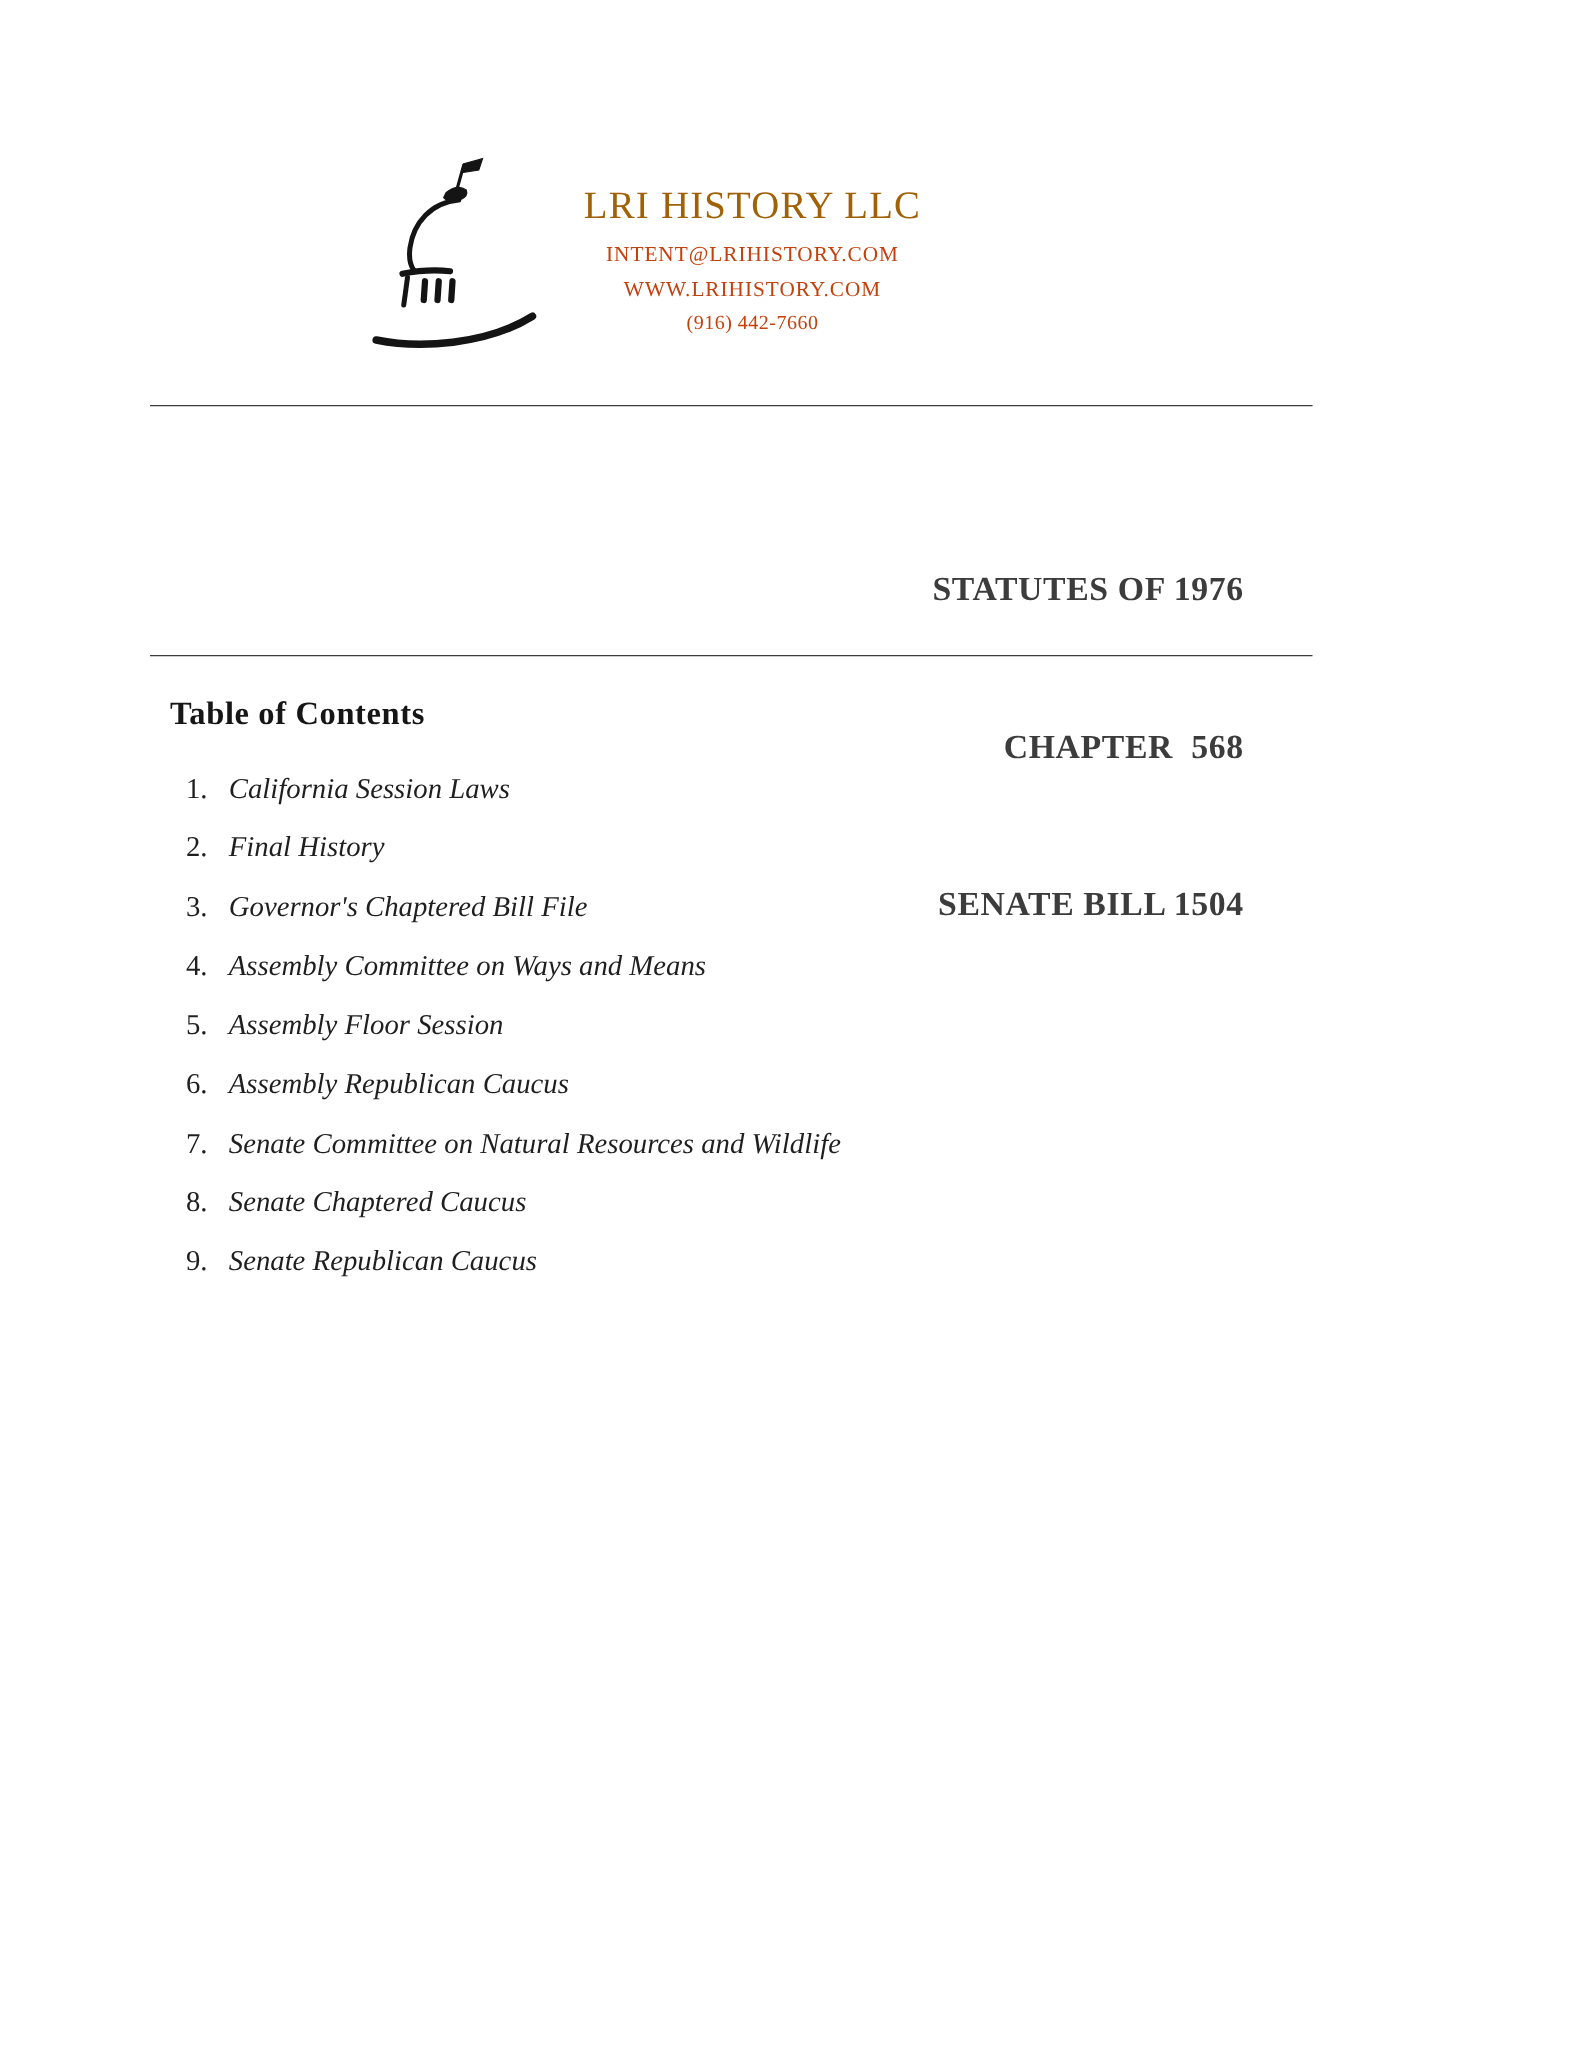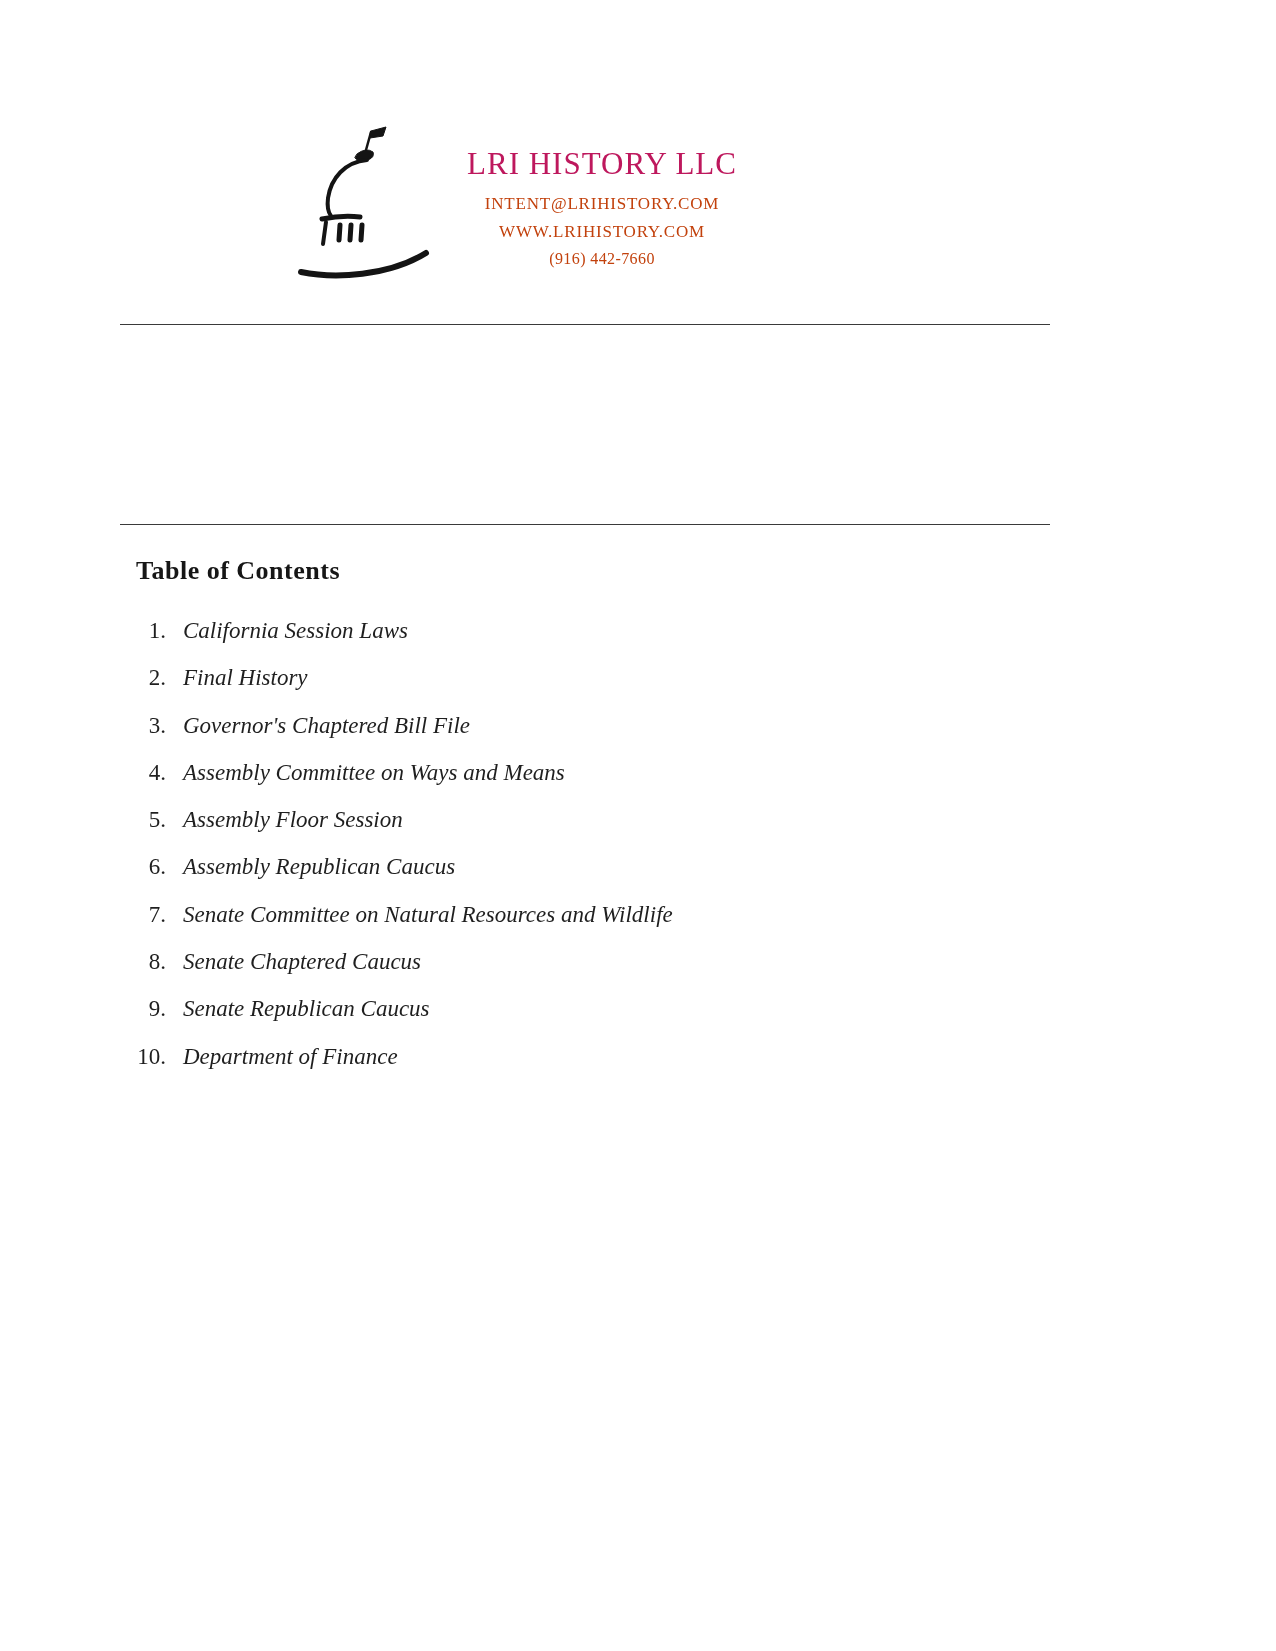--- a/index.html
+++ b/index.html
@@ -23,21 +23,21 @@
   .contact-block{
     position:absolute;
     left:452px;
     top:146px;
     width:300px;
     text-align:center;
   }
   .company-name{
     font-size:31px;
     letter-spacing:1px;
-    color:#be185d;
+    color:#a16207;
     margin-bottom:12px;
     white-space:nowrap;
   }
   .contact-line{
     font-size:17px;
     letter-spacing:0.8px;
     color:#c2410c;
     margin-bottom:8px;
     white-space:nowrap;
   }
@@ -128,20 +128,25 @@
 
   <div class="contact-block">
     <div class="company-name">LRI HISTORY LLC</div>
     <div class="contact-line">INTENT@LRIHISTORY.COM</div>
     <div class="contact-line">WWW.LRIHISTORY.COM</div>
     <div class="contact-line phone">(916) 442-7660</div>
   </div>
 
   <div class="rule rule-1"></div>
 
+  <div class="title-block">
+    <div>STATUTES OF 1976</div>
+    <div>CHAPTER  568</div>
+    <div>SENATE BILL 1504</div>
+  </div>
 
   <div class="rule rule-2"></div>
 
   <div class="toc-heading">Table of Contents</div>
 
   <ul class="toc-list">
     <li class="toc-item">
       <span class="toc-num">1.</span>
       <span class="toc-label">California Session Laws</span>
     </li>
@@ -170,19 +175,15 @@
       <span class="toc-label">Senate Committee on Natural Resources and Wildlife</span>
     </li>
     <li class="toc-item">
       <span class="toc-num">8.</span>
       <span class="toc-label">Senate Chaptered Caucus</span>
     </li>
     <li class="toc-item">
       <span class="toc-num">9.</span>
       <span class="toc-label">Senate Republican Caucus</span>
     </li>
-    <li class="toc-item">
-      <span class="toc-num">10.</span>
-      <span class="toc-label">Department of Finance</span>
-    </li>
   </ul>
 
 </div>
 
 </body></html>

